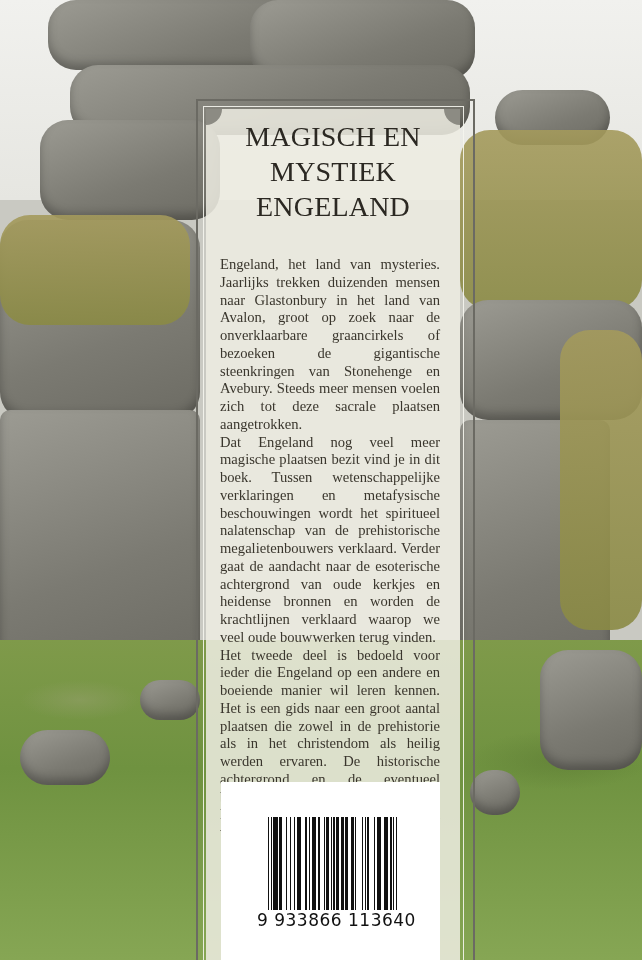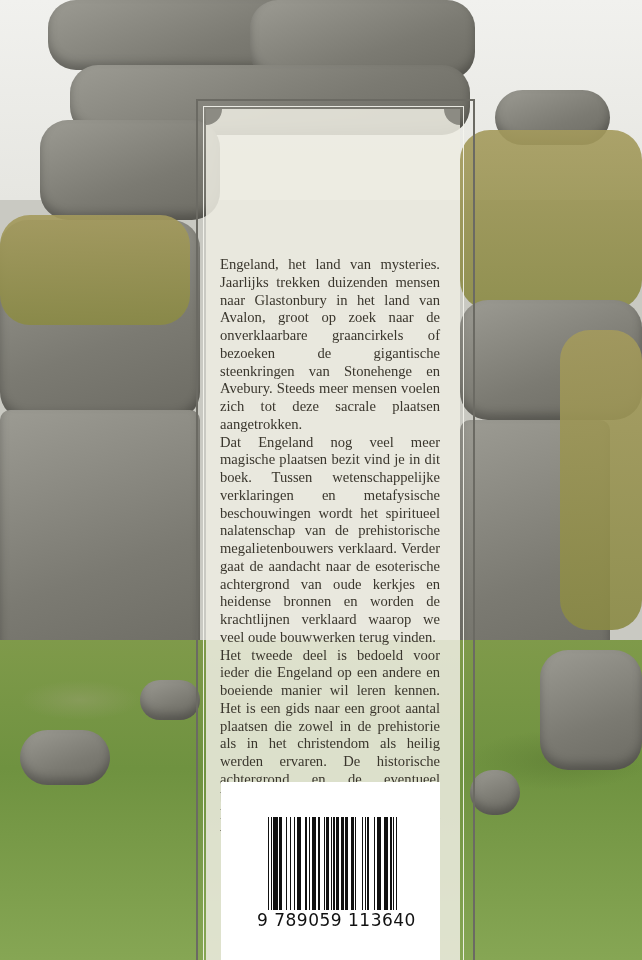--- a/index.html
+++ b/index.html
@@ -63,20 +63,23 @@
   <div class="rock" style="left:540px;top:650px;width:102px;height:120px;"></div>
 </div>
 
 <div class="panel-outer"></div>
 <div class="panel-line"></div>
 <div class="panel-fill"></div>
 <div class="corner" style="left:206px;top:109px;border-radius:0 0 16px 0;"></div>
 <div class="corner" style="left:444px;top:109px;border-radius:0 0 0 16px;"></div>
 
 <div class="title">
+  <div>MAGISCH EN</div>
+  <div>MYSTIEK</div>
+  <div>ENGELAND</div>
 </div>
 
 <div class="body-text">
   <p>Engeland, het land van mysteries. Jaarlijks trekken duizenden mensen naar Glastonbury in het land van Avalon, groot op zoek naar de onverklaarbare graancirkels of bezoeken de gigantische steenkringen van Stonehenge en Avebury.  Steeds meer mensen voelen zich tot deze sacrale plaatsen aangetrokken.</p>
   <p>Dat Engeland nog veel meer magische plaatsen bezit vind je in dit boek. Tussen wetenschappelijke verklaringen en metafysische beschouwingen wordt het spiritueel nalatenschap van de prehistorische megalietenbouwers verklaard. Verder gaat de aandacht naar de esoterische achtergrond van oude kerkjes en heidense bronnen en worden de krachtlijnen verklaard waarop we veel oude bouwwerken terug vinden.</p>
   <p>Het tweede deel is bedoeld voor ieder die Engeland op een andere en boeiende manier wil leren kennen. Het is een gids naar een groot aantal plaatsen die zowel in de prehistorie als in het christendom als heilig werden ervaren. De historische achtergrond en de eventueel bijhorende legende wordt vertelt, wat het bezoek aan deze plaatsen ook voor kinderen aangenaam maakt.</p>
 </div>
 
 <div class="barcode-box">
   <div class="barcode" id="barcode">
@@ -169,14 +172,14 @@
       <span style="width: 1.36842px; background: rgb(17, 17, 17);"></span>
       <span style="width: 1.36842px; background: rgb(17, 17, 17);"></span>
       <span style="width: 1.36842px; background: rgb(255, 255, 255);"></span>
       <span style="width: 1.36842px; background: rgb(255, 255, 255);"></span>
       <span style="width: 1.36842px; background: rgb(17, 17, 17);"></span>
       <span style="width: 1.36842px; background: rgb(255, 255, 255);"></span>
       <span style="width: 1.36842px; background: rgb(17, 17, 17);"></span>
       <span style="width: 1.36842px; background: rgb(255, 255, 255);"></span>
       <span style="width: 1.36842px; background: rgb(17, 17, 17);"></span>
     </div>
-  <div class="barcode-digits">9 789059 113640</div>
+  <div class="barcode-digits">9 933866 113640</div>
 </div>
 
 </body></html>

